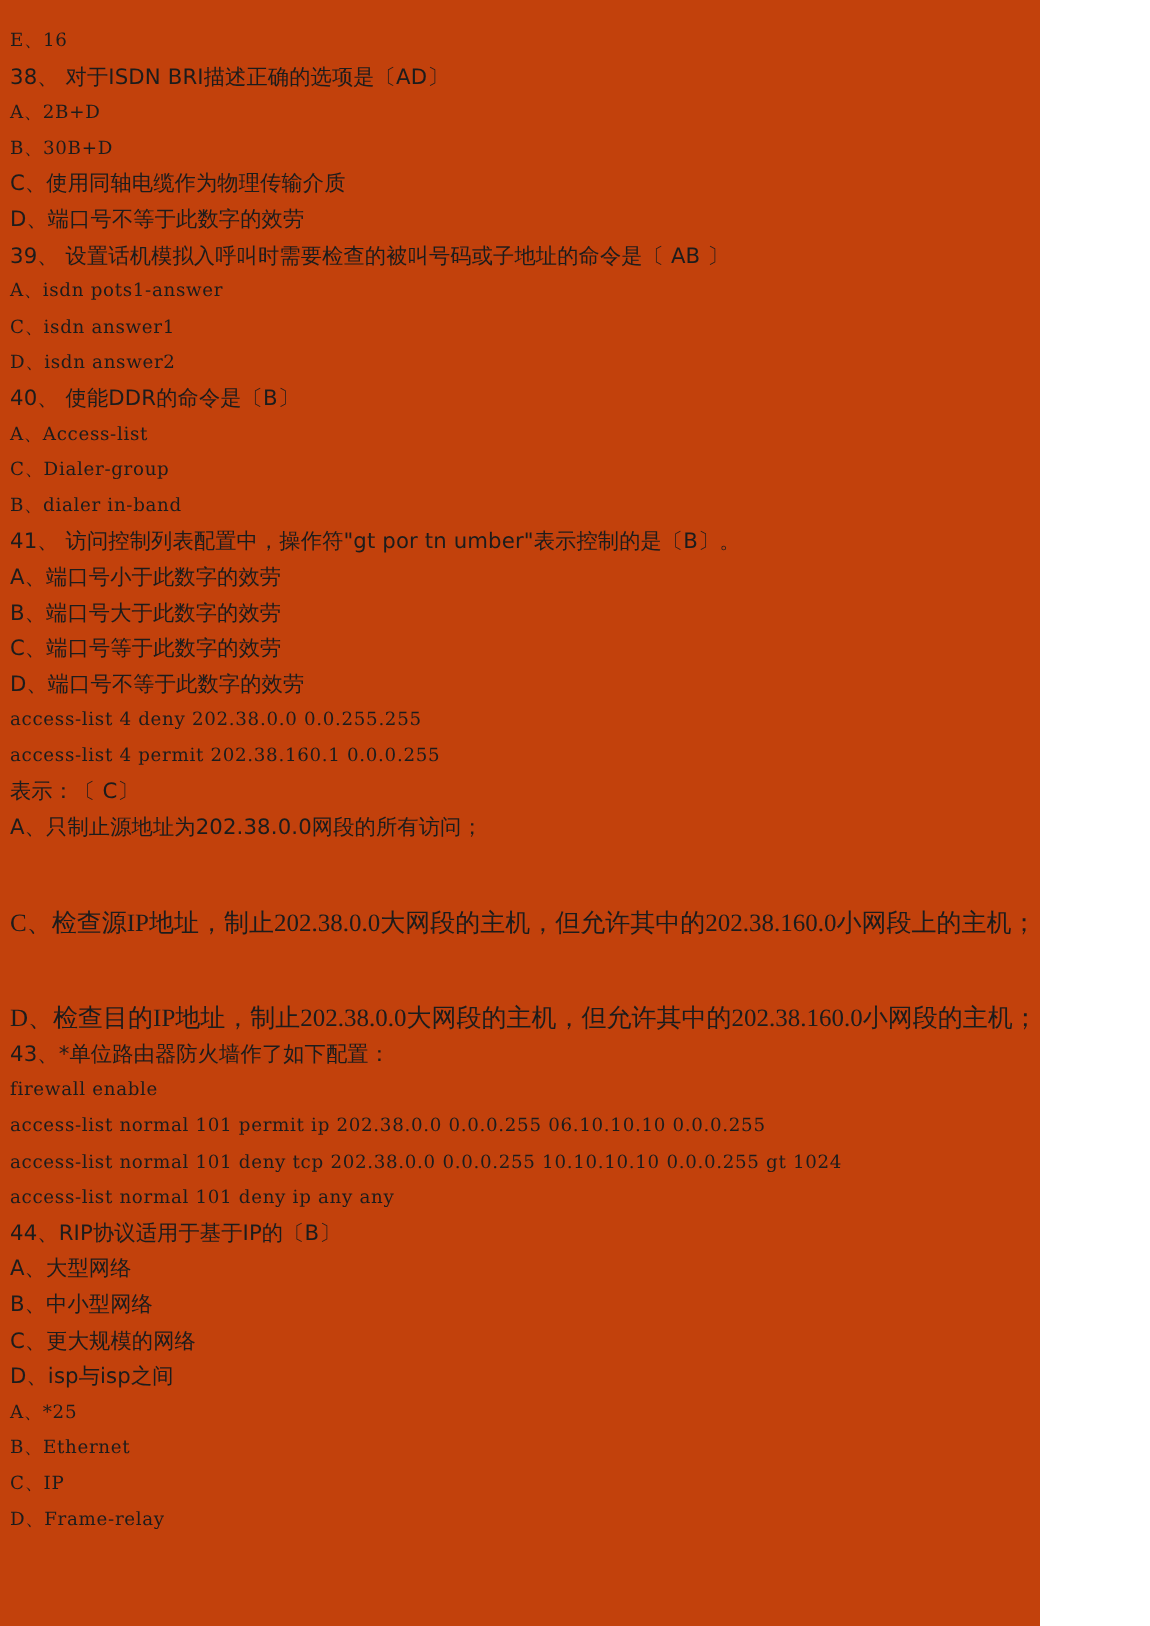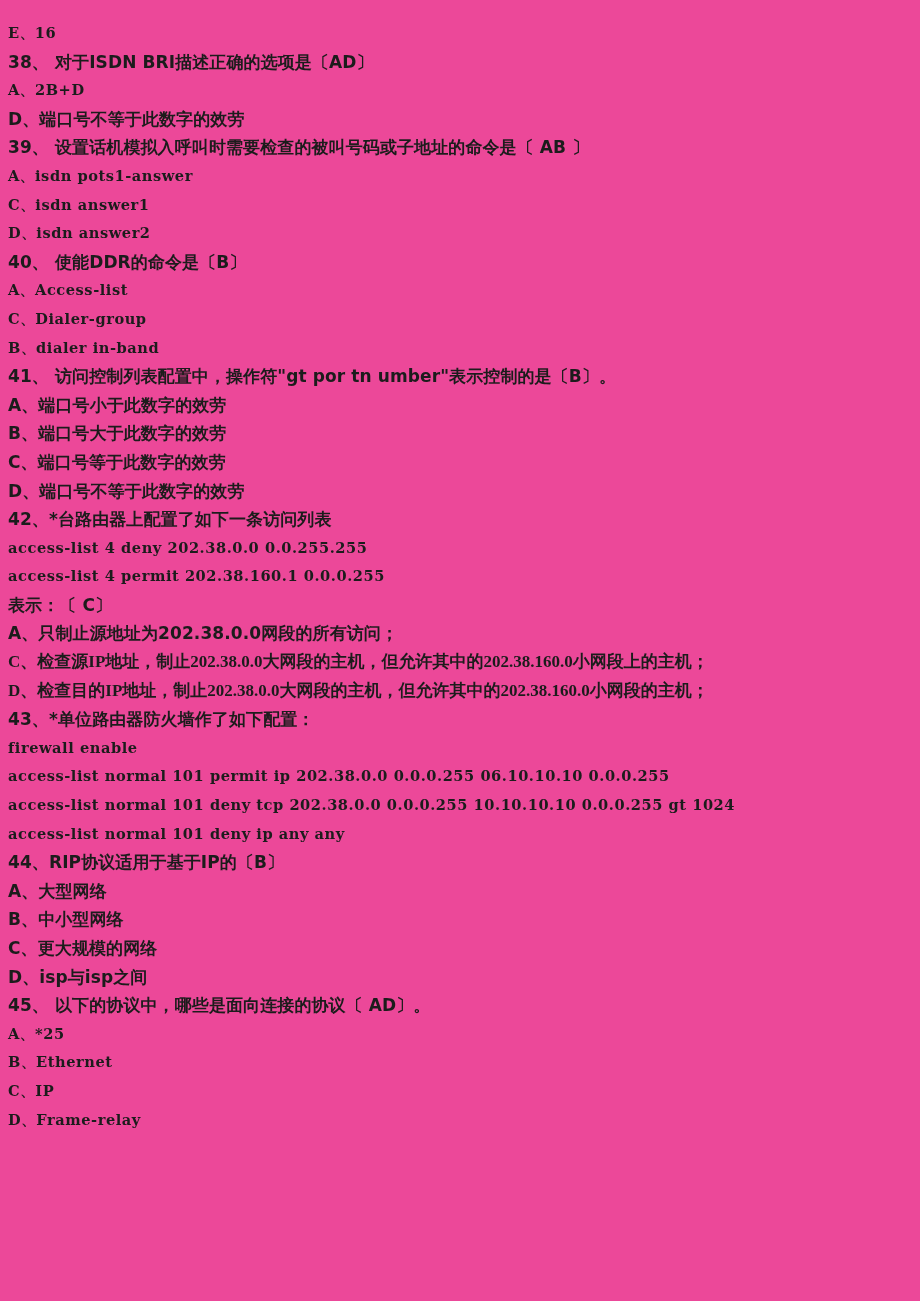--- a/index.html
+++ b/index.html
@@ -10,26 +10,25 @@
   }
   body {
     width: 920px;
     height: 1301px;
     overflow: hidden;
     font-family: "Liberation Serif", "DejaVu Serif", serif;
     color: #1a1a1a;
   }
   #page {
     position: relative;
-    width: 920px;
+    width: 832px;
     height: 1301px;
-    background: #ec4899;
+    background: #c2410c;
     padding: 0;
     box-sizing: border-box;
-    font-weight: bold;
   }
   #content {
     position: absolute;
     left: 8px;
     top: 19px;
     width: 904px;
   }
   .line {
     display: block;
     white-space: pre;
@@ -46,62 +45,63 @@
     font-size: 14.6px;
     letter-spacing: 0.55px;
   }
   .line.cjk {
     font-family: "DejaVu Sans", "Liberation Sans", sans-serif;
     font-size: 17px;
     letter-spacing: 0.1px;
   }
   
   .line.dense {
-    font-size: 17px;
+    font-size: 20px;
     letter-spacing: 0px;
+    margin-top: 48px;
   }
 </style>
 </head>
 <body>
 
 <div id="page">
   <div id="content">
       <span class="line mono">E、16</span>
       <span class="line cjk">38、 对于ISDN BRI描述正确的选项是〔AD〕</span>
       <span class="line mono">A、2B+D</span>
+      <span class="line mono">B、30B+D</span>
+      <span class="line cjk">C、使用同轴电缆作为物理传输介质</span>
       <span class="line cjk">D、端口号不等于此数字的效劳</span>
       <span class="line cjk">39、 设置话机模拟入呼叫时需要检查的被叫号码或子地址的命令是〔 AB 〕</span>
       <span class="line mono">A、isdn pots1-answer</span>
       <span class="line mono">C、isdn answer1</span>
       <span class="line mono">D、isdn answer2</span>
       <span class="line cjk">40、 使能DDR的命令是〔B〕</span>
       <span class="line mono">A、Access-list</span>
       <span class="line mono">C、Dialer-group</span>
       <span class="line mono">B、dialer in-band</span>
       <span class="line cjk">41、 访问控制列表配置中，操作符"gt por tn umber"表示控制的是〔B〕。</span>
       <span class="line cjk">A、端口号小于此数字的效劳</span>
       <span class="line cjk">B、端口号大于此数字的效劳</span>
       <span class="line cjk">C、端口号等于此数字的效劳</span>
       <span class="line cjk">D、端口号不等于此数字的效劳</span>
-      <span class="line cjk">42、*台路由器上配置了如下一条访问列表</span>
       <span class="line mono">access-list 4 deny 202.38.0.0 0.0.255.255</span>
       <span class="line mono">access-list 4 permit 202.38.160.1 0.0.0.255</span>
       <span class="line cjk">表示：〔 C〕</span>
       <span class="line cjk">A、只制止源地址为202.38.0.0网段的所有访问；</span>
       <span class="line dense">C、检查源IP地址，制止202.38.0.0大网段的主机，但允许其中的202.38.160.0小网段上的主机；</span>
       <span class="line dense">D、检查目的IP地址，制止202.38.0.0大网段的主机，但允许其中的202.38.160.0小网段的主机；</span>
       <span class="line cjk">43、*单位路由器防火墙作了如下配置：</span>
       <span class="line mono">firewall enable</span>
       <span class="line mono">access-list normal 101 permit ip 202.38.0.0 0.0.0.255 06.10.10.10 0.0.0.255</span>
       <span class="line mono">access-list normal 101 deny tcp 202.38.0.0 0.0.0.255 10.10.10.10 0.0.0.255 gt 1024</span>
       <span class="line mono">access-list normal 101 deny ip any any</span>
       <span class="line cjk">44、RIP协议适用于基于IP的〔B〕</span>
       <span class="line cjk">A、大型网络</span>
       <span class="line cjk">B、中小型网络</span>
       <span class="line cjk">C、更大规模的网络</span>
       <span class="line cjk">D、isp与isp之间</span>
-      <span class="line cjk">45、 以下的协议中，哪些是面向连接的协议〔 AD〕。</span>
       <span class="line mono">A、*25</span>
       <span class="line mono">B、Ethernet</span>
       <span class="line mono">C、IP</span>
       <span class="line mono">D、Frame-relay</span>
     </div>
 </div>
 
 </body></html>

